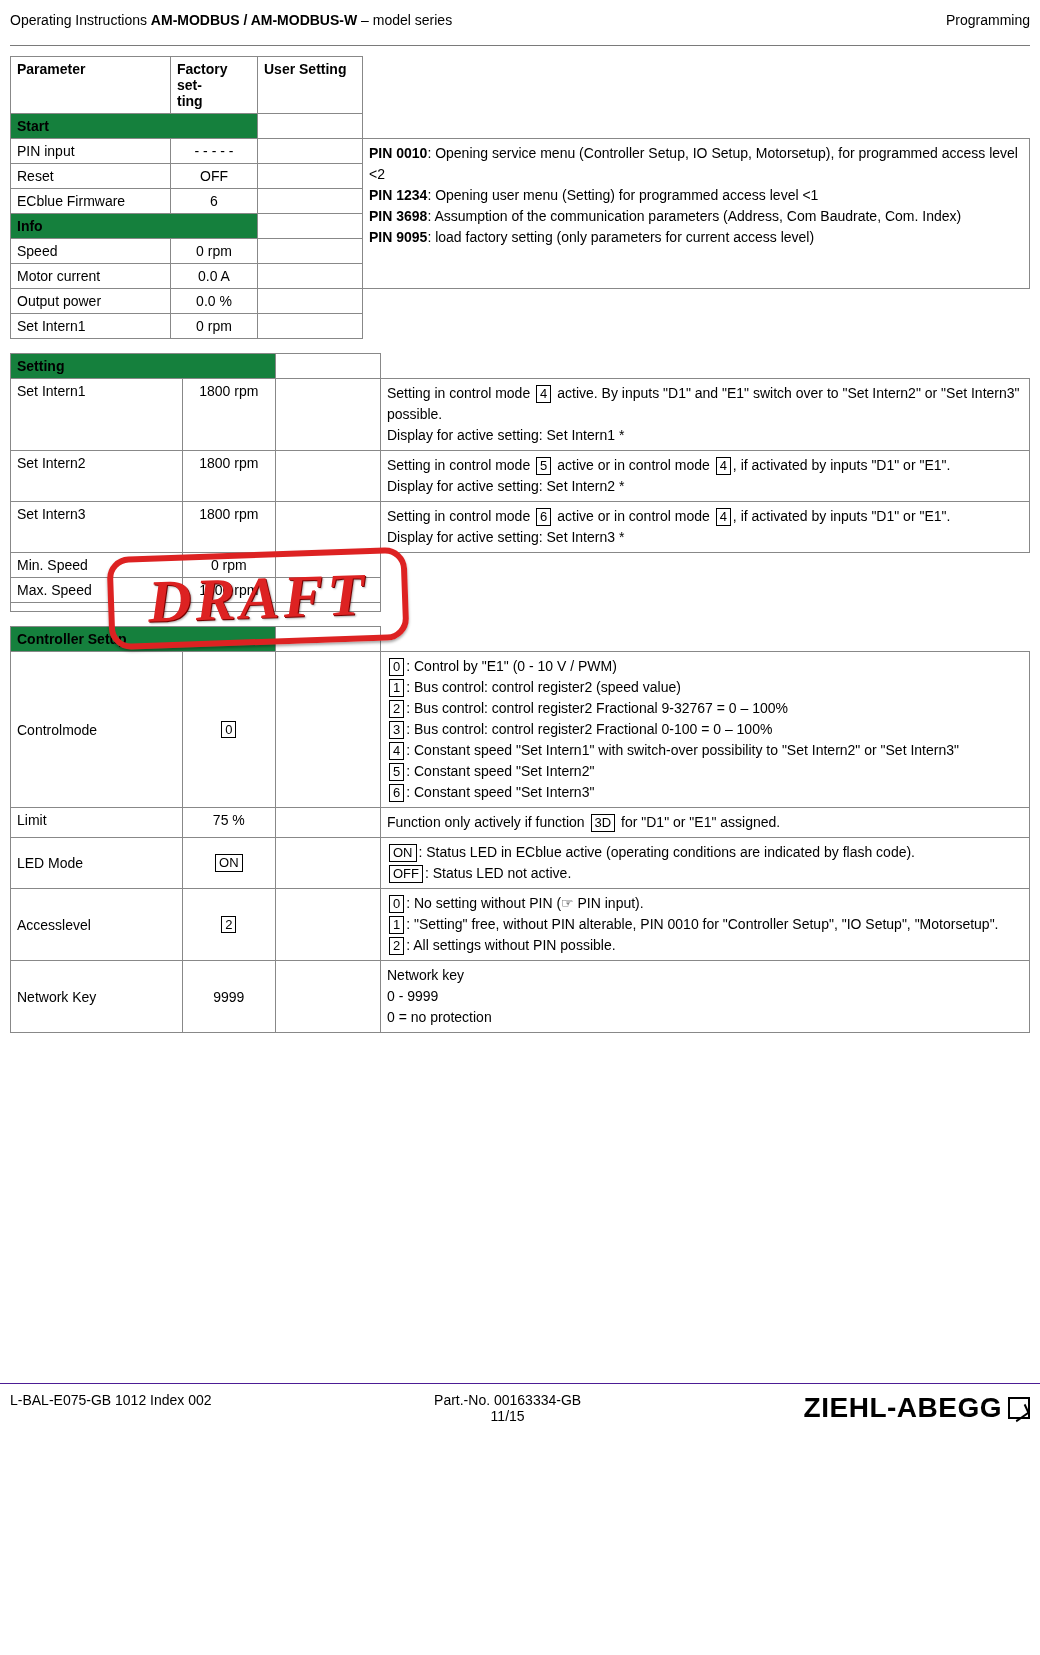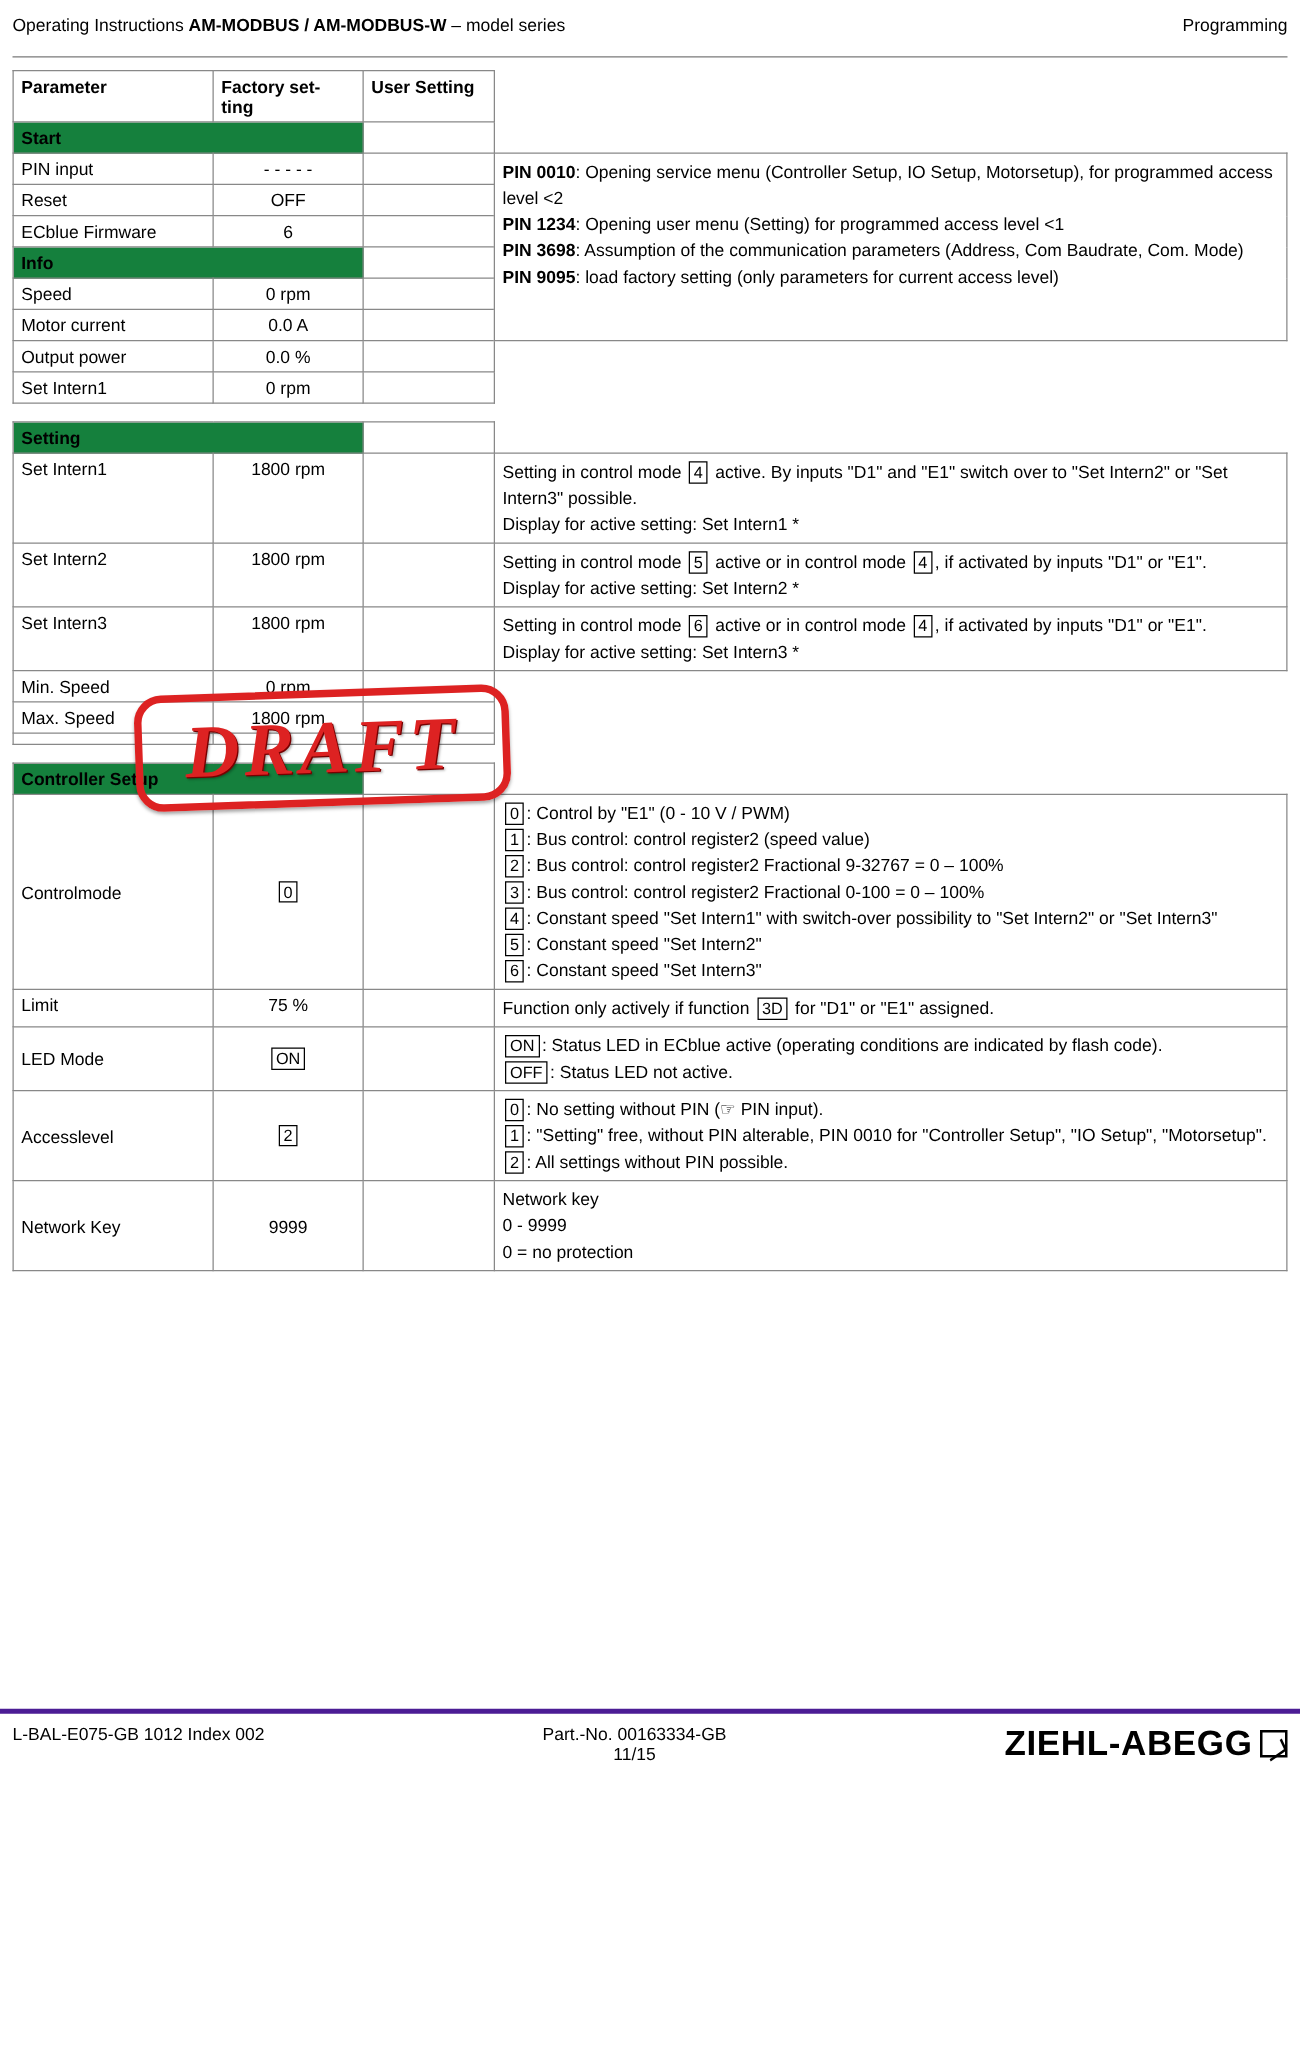--- a/index.html
+++ b/index.html
@@ -37,21 +37,21 @@
     width: 100%;
   }
   table.main td, table.main th {
     border: 1px solid #888;
     font-size: 14px;
     padding: 4px 6px;
     vertical-align: top;
     text-align: left;
   }
   table.main td.c1 { width: 160px; }
-  table.main td.c2 { width: 120px; text-align: center; }
+  table.main td.c2 { width: 87px; text-align: center; }
   table.main td.c3 { width: 105px; }
   table.main td.desc { border-left: 1px solid #888; }
   .section-hdr {
     background: #15803d;
     font-weight: bold;
     text-align: center;
   }
   .gap { height: 14px; }
   .nob { border: none !important; }
   .boxed {
@@ -59,21 +59,21 @@
     border: 1px solid #000;
     padding: 0 3px;
     margin: 0 2px;
     line-height: 1.2;
     font-size: 13px;
   }
   .desc { line-height: 1.5; }
   .desc b { font-weight: bold; }
   .footer {
     position: relative;
-    border-top: 4px solid #4c1d95;
+    border-top: 1px solid #4c1d95;
     margin-top: 350px;
     padding: 8px 10px 18px 10px;
     display: flex;
     justify-content: space-between;
     align-items: flex-start;
     font-size: 14px;
   }
   .footer .center { text-align: center; }
   .brand {
     font-weight: 900;
@@ -148,21 +148,21 @@
       <td></td>
       <td class="nob"></td>
     </tr>
     <tr>
       <td class="c1">PIN input</td>
       <td class="c2">- - - - -</td>
       <td class="c3"></td>
       <td class="desc" rowspan="6">
         <b>PIN 0010</b><span>: Opening service menu (Controller Setup, IO Setup, Motorsetup), for programmed access level &lt;2</span><br>
         <b>PIN 1234</b><span>: Opening user menu (Setting) for programmed access level &lt;1</span><br>
-        <b>PIN 3698</b><span>: Assumption of the communication parameters (Address, Com Baudrate, Com. Mode)</span><br>
+        <b>PIN 3698</b><span>: Assumption of the communication parameters (Address, Com Baudrate, Com. Index)</span><br>
         <b>PIN 9095</b><span>: load factory setting (only  parameters for current access level)</span>
       </td>
     </tr>
     <tr>
       <td class="c1">Reset</td>
       <td class="c2">OFF</td>
       <td class="c3"></td>
     </tr>
     <tr>
       <td class="c1">ECblue Firmware</td>

